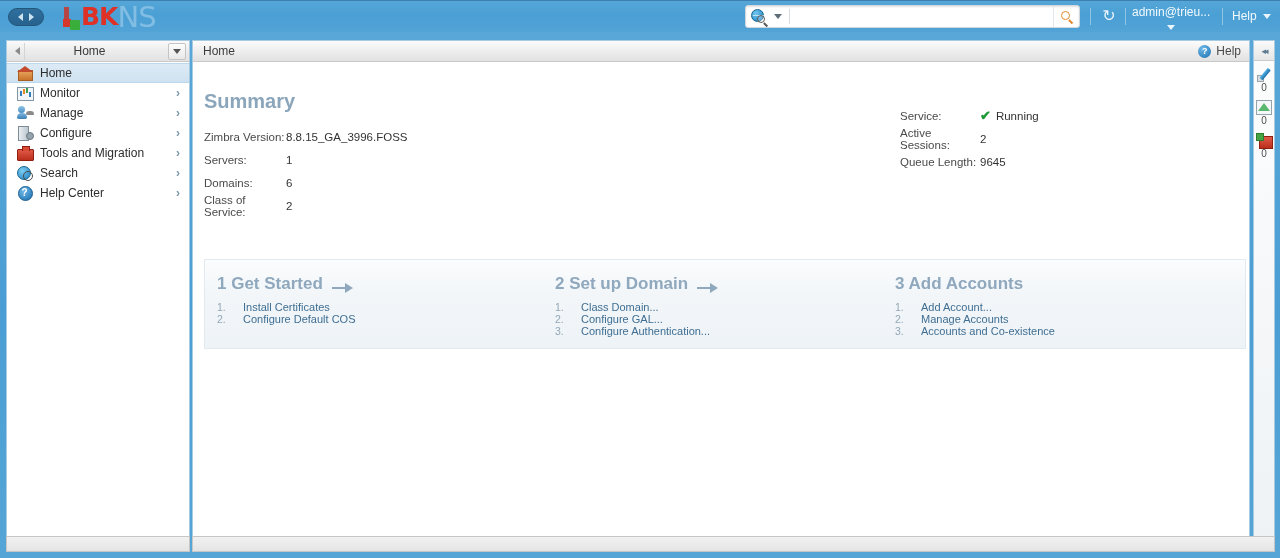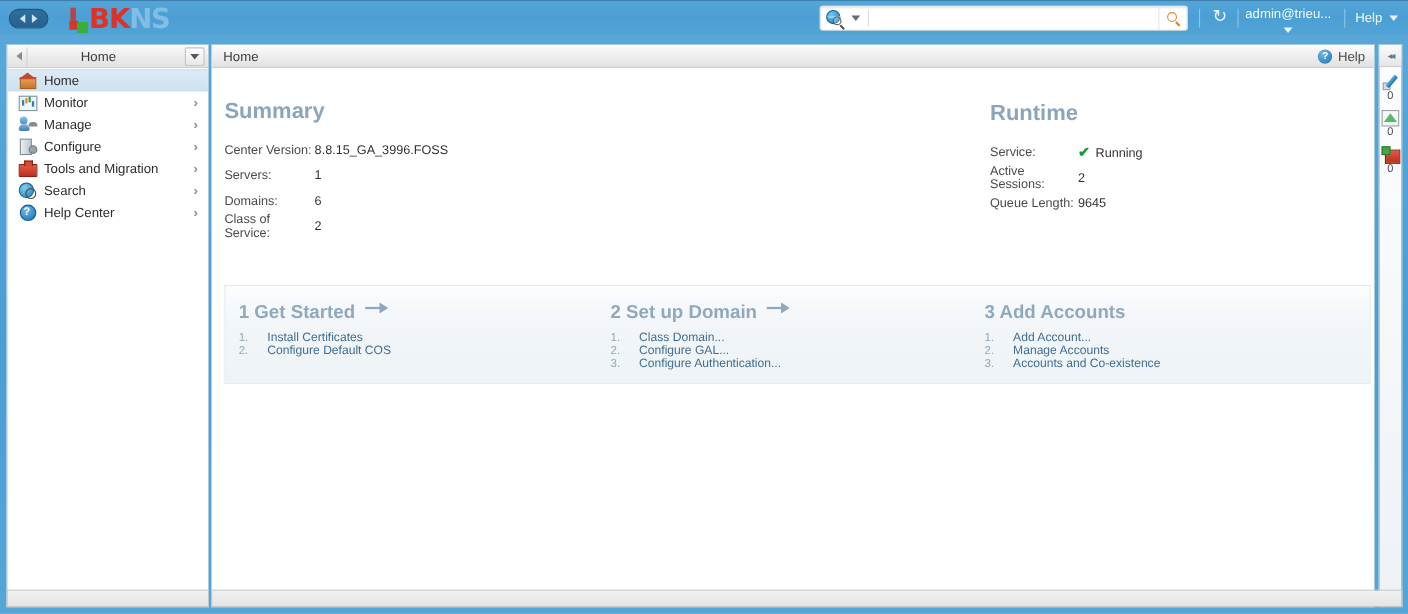--- a/index.html
+++ b/index.html
@@ -53,21 +53,21 @@
   }
   .logo .mark .sq-g {
     position: absolute; left: 8px; top: 13px; width: 10px; height: 10px; background: #3aae3a; border-radius: 1px;
   }
   .logo .bk {
     font-size: 25px; font-weight: bold; letter-spacing: -1px;
     color: #e03127; font-family: "DejaVu Sans", sans-serif;
     line-height: 26px;
   }
   .logo .ns {
-    font-size: 25px; font-weight: bold; letter-spacing: -1px;
+    font-size: 29px; font-weight: normal; letter-spacing: -1px;
     color: #8cc3e6; font-family: "DejaVu Sans", sans-serif;
     line-height: 26px; opacity: .85;
   }
 
   .searchwrap {
     position: absolute; left: 745px; top: 4px;
     width: 335px; height: 23px;
     background: #ffffff; border: 1px solid #cfd8de; border-radius: 3px;
     display: flex; align-items: center;
     box-shadow: inset 0 1px 2px rgba(0,0,0,.12);
@@ -255,21 +255,21 @@
   .steps {
     position: absolute; left: 11px; top: 197px; width: 1042px; height: 90px;
     background: linear-gradient(180deg,#fbfcfd 0%, #f2f6f9 40%, #eef3f7 100%);
     border: 1px solid #e2eaf0;
     display: flex;
   }
   .step { flex: 1; padding: 14px 0 0 12px; }
   .step:nth-child(2) { flex: 0 0 340px; }
   .step:nth-child(1) { flex: 0 0 338px; }
   .step .hd {
-    display: flex; align-items: flex-start; gap: 9px;
+    display: flex; align-items: flex-end; gap: 9px;
     font-size: 17px; font-weight: bold; color: #8fa8bd;
     font-family: "Liberation Sans", sans-serif;
   }
   .step .hd .arrow {
     position: relative; width: 22px; height: 12px; flex: none;
   }
   .step .hd .arrow:before {
     content:""; position:absolute; left:0; top:5px; width:16px; height:2px; background:#8fa8bd;
   }
   .step .hd .arrow:after {
@@ -443,40 +443,39 @@
         <span>Help</span>
       </span>
     </div>
 
     <div class="c-body">
 
       <div class="summary">
         <div class="sec-title">Summary</div>
         <div class="kv">
           <div class="row">
-            <span class="k">Center Version:</span>
+            <span class="k">Zimbra Version:</span>
             <span class="v">8.8.15_GA_3996.FOSS</span>
           </div>
           <div class="row">
             <span class="k">Servers:</span>
             <span class="v">1</span>
           </div>
           <div class="row">
             <span class="k">Domains:</span>
             <span class="v">6</span>
           </div>
           <div class="row">
             <span class="k">Class of Service:</span>
             <span class="v">2</span>
           </div>
         </div>
       </div>
 
       <div class="runtime">
-        <div class="sec-title">Runtime</div>
         <div class="kv">
           <div class="row">
             <span class="k">Service:</span>
             <span class="v">
               <span class="ok-check">✔</span><span>Running</span>
             </span>
           </div>
           <div class="row">
             <span class="k">Active Sessions:</span>
             <span class="v">2</span>

